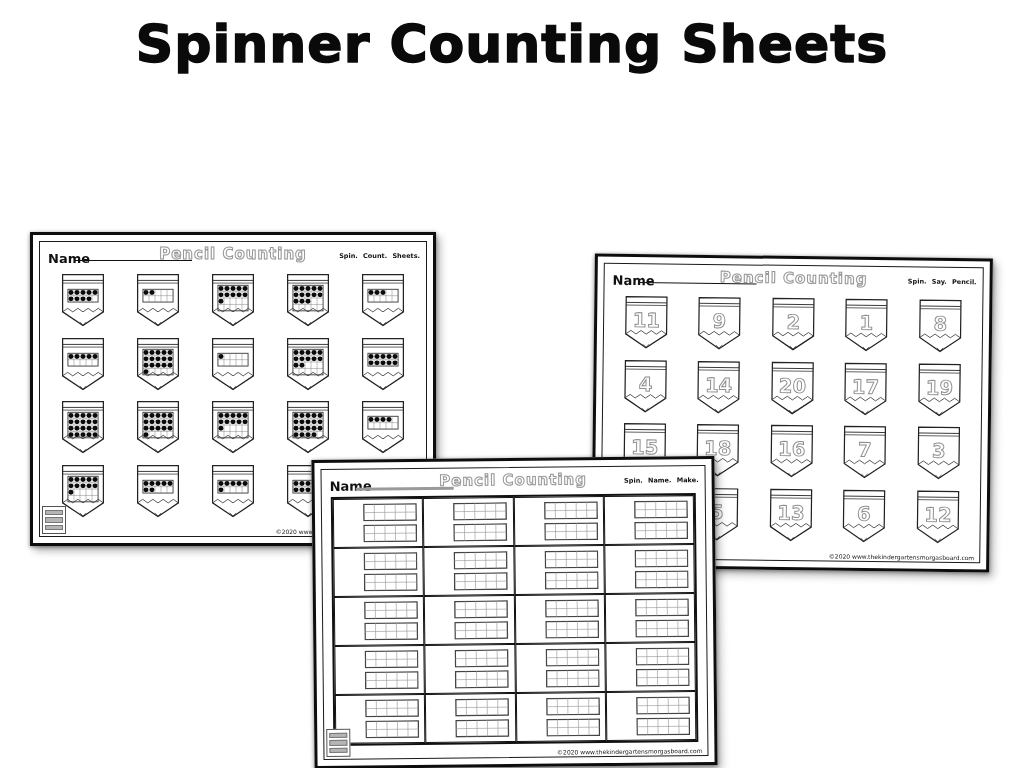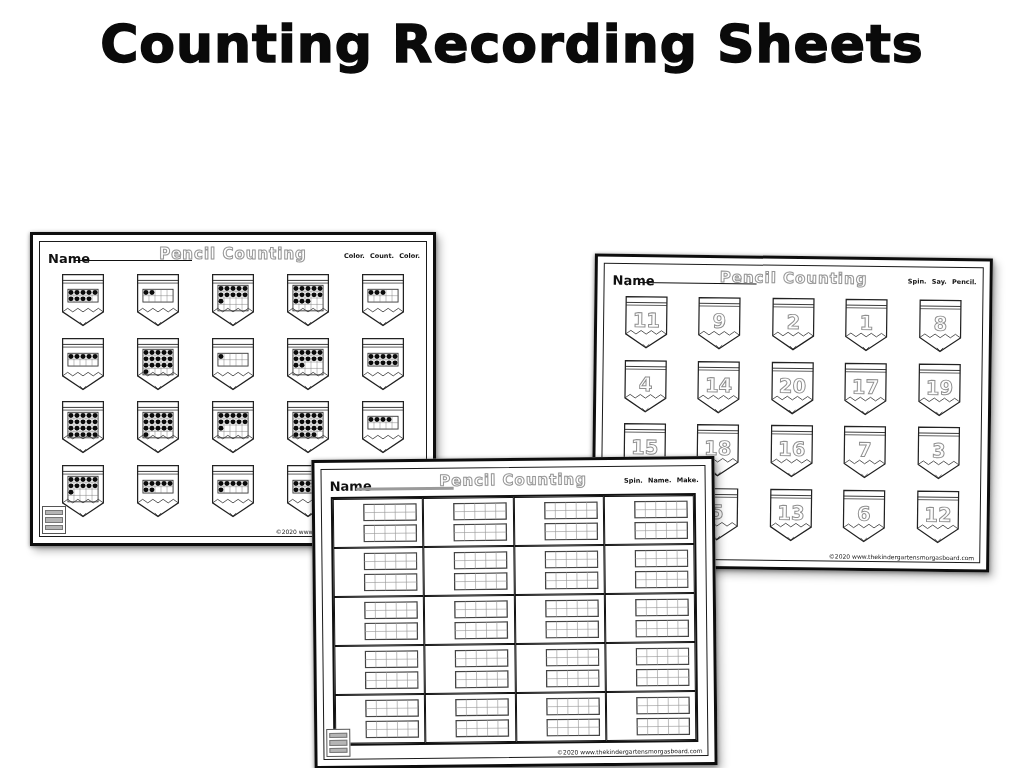--- a/index.html
+++ b/index.html
@@ -43,29 +43,29 @@
   
   .sheet-count{left:30px;top:232px;width:400px;height:308px;z-index:1;}
   .sheet-say{left:593px;top:256px;width:392px;height:308px;z-index:1;transform:rotate(0.7deg);}
   .sheet-write{left:313px;top:458px;width:397px;height:303px;z-index:3;transform:rotate(-0.6deg);}
 </style>
 </head>
 <body>
 
 <div class="canvas">
 
-  <h1 class="page-title">Counting Recording Sheets</h1>
+  <h1 class="page-title">Spinner Counting Sheets</h1>
 
   <section class="sheet sheet-count">
     <div class="sheet-inner">
       <div class="sheet-header">
         <span class="name-label">Name</span>
         <span class="name-line"></span>
         <span class="sheet-title">Pencil Counting</span>
-        <span class="instructions">Color. Count. Color.</span>
+        <span class="instructions">Spin. Count. Sheets.</span>
       </div>
       <div class="pencil-grid" id="count-grid">
           <svg class="pencil" viewBox="0 0 60 66">
     <path d="M7,3 H53 V45 L30,60.5 L7,45 Z" fill="#fff" stroke="#222" stroke-width="1.4"></path>
     <line x1="7" y1="9.5" x2="53" y2="9.5" stroke="#222" stroke-width="1"></line>
     <line x1="7" y1="12.5" x2="53" y2="12.5" stroke="#222" stroke-width="0.8"></line>
     <polyline points="7,45 12.75,41 18.5,45 24.25,41 30,45 35.75,41 41.5,45 47.25,41 53,45" fill="none" stroke="#333" stroke-width="0.9"></polyline>
     <path d="M26.5,56.5 L30,60 L33.5,56.5" fill="none" stroke="#333" stroke-width="0.9"></path>
     <rect x="13" y="19.5" width="34" height="14.4" fill="none" stroke="#333" stroke-width="1"></rect>
             <line x1="19.8" y1="19.5" x2="19.8" y2="33.9" stroke="#777777" stroke-width="0.5"></line>

